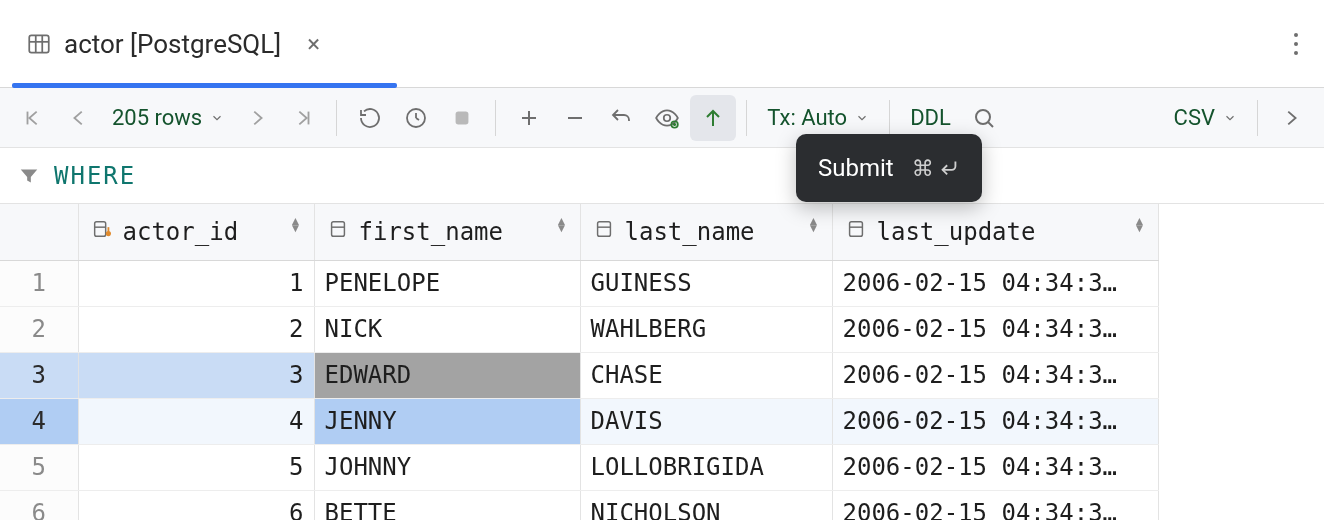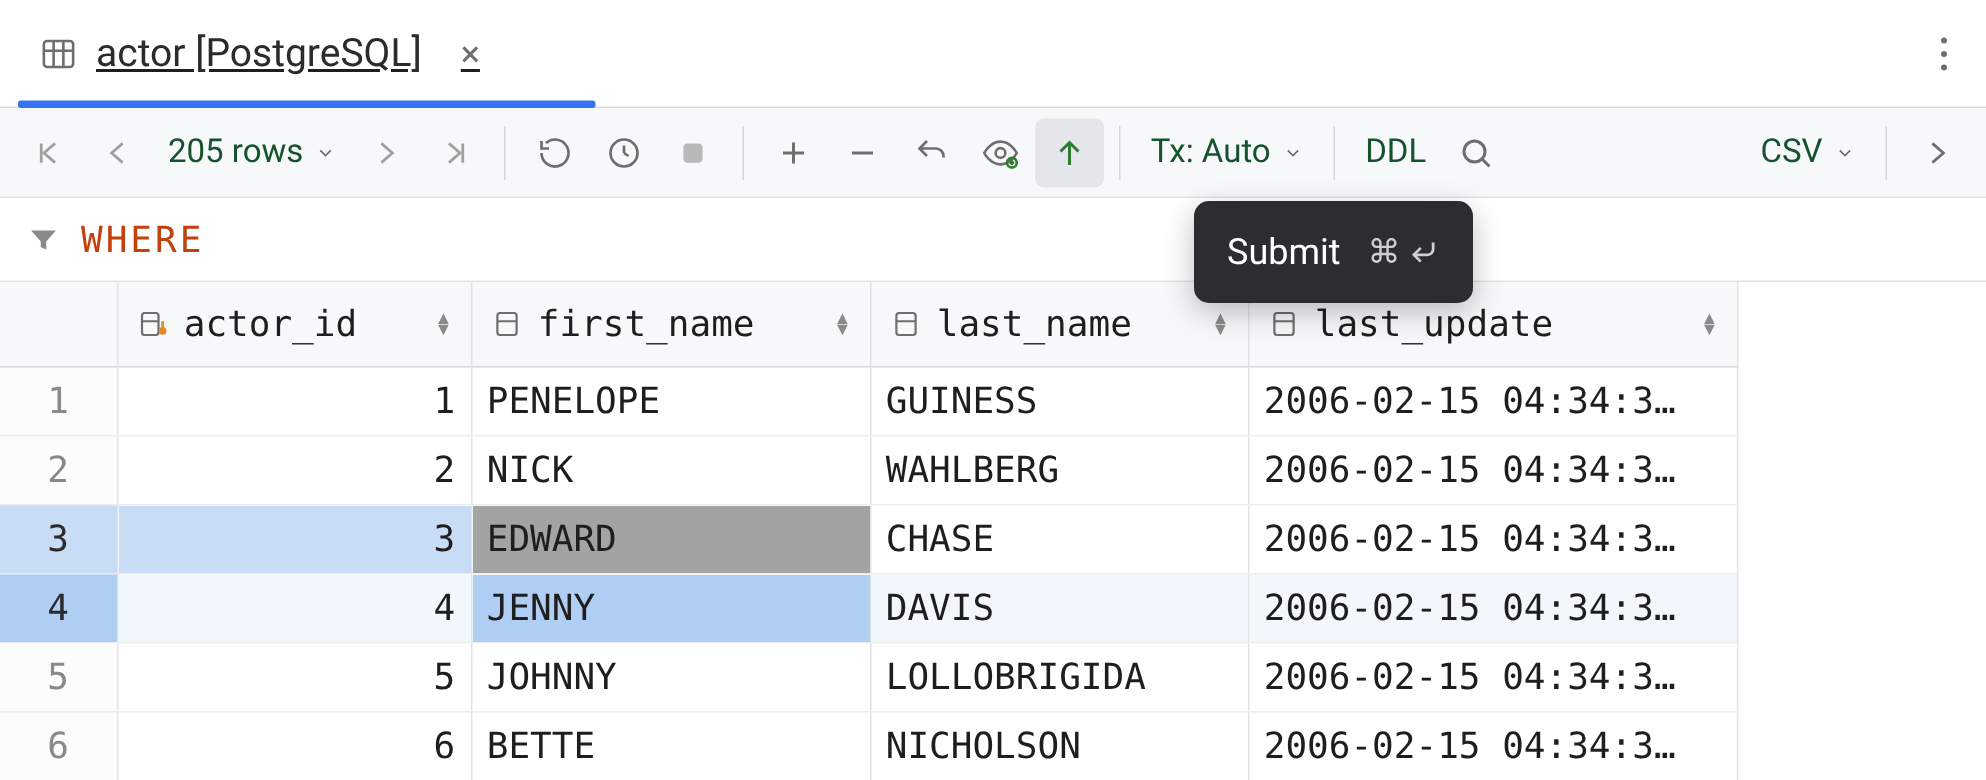--- a/index.html
+++ b/index.html
@@ -1,43 +1,43 @@
 <!DOCTYPE html>
 <html><head>
 <meta charset="utf-8">
 <style>
   * { box-sizing: border-box; margin: 0; padding: 0; }
   html, body { width: 1324px; height: 520px; overflow: hidden; font-family: -apple-system, BlinkMacSystemFont, "Segoe UI", Roboto, sans-serif; color: #1e1e1e; background: #ffffff; }
   .mono { font-family: ui-monospace, SFMono-Regular, Menlo, Consolas, monospace; }
   
-  .tab-bar { display: flex; align-items: center; height: 72px; border-bottom: 1px solid #d8d8d8; position: relative; padding: 0 12px; text-decoration: underline; }
+  .tab-bar { display: flex; align-items: center; height: 88px; border-bottom: 1px solid #d8d8d8; position: relative; padding: 0 12px; }
   .tab { display: flex; align-items: center; gap: 12px; padding: 0 14px; height: 100%; position: relative; }
   .tab-title { font-size: 26px; color: #2b2b2b; }
   .tab-underline { position: absolute; left: 0; bottom: -1px; width: 385px; height: 5px; background: #3574f0; border-radius: 2px; }
   .close-x { color: #6e6e6e; font-size: 24px; margin-left: 14px; cursor: pointer; line-height: 1; }
   .spacer { flex: 1; }
   .kebab { display: flex; flex-direction: column; gap: 5px; padding: 8px 14px; cursor: pointer; }
   .kebab span { width: 4px; height: 4px; background: #6e6e6e; border-radius: 50%; display: block; }
   .icon { display: inline-flex; align-items: center; justify-content: center; }
   .icon svg { display: block; }
   
   .toolbar { display: flex; align-items: center; height: 60px; background: #f7f8fa; border-bottom: 1px solid #e3e3e3; padding: 0 10px; gap: 0; }
   .tb-btn { display: inline-flex; align-items: center; justify-content: center; width: 46px; height: 46px; border-radius: 6px; cursor: pointer; color: #6e6e6e; }
   .tb-btn.text { width: auto; padding: 0 10px; font-size: 22px; color: #14532d; gap: 8px; }
   .tb-btn.active { background: #e4e6eb; }
   .tb-sep { width: 1px; height: 36px; background: #d6d6d6; margin: 0 10px; }
   
   .where-bar { display: flex; align-items: center; height: 56px; border-bottom: 1px solid #e3e3e3; padding: 0 18px; gap: 14px; }
-  .where-label { font-size: 24px; letter-spacing: 2px; color: #c2410c; }
+  .where-label { font-size: 24px; letter-spacing: 2px; color: #0f766e; }
   
   .table-wrap { display: block; }
   table { border-collapse: collapse; }
   th, td { border-right: 1px solid #e3e3e3; border-bottom: 1px solid #ededed; font-size: 24px; height: 46px; }
   thead th { background: #f7f8fa; font-weight: 400; text-align: left; padding: 0 12px; height: 56px; border-bottom: 1px solid #d8d8d8; white-space: nowrap; }
-  thead th .col-hdr { display: flex; align-items: center; gap: 10px; }
+  thead th .col-hdr { display: flex; align-items: flex-start; gap: 10px; }
   .sort-caret { margin-left: auto; color: #8a8a8a; display: flex; flex-direction: column; line-height: 7px; font-size: 12px; }
   .rownum { text-align: center; color: #8a8a8a; background: #fcfcfc; }
   td.idcell { text-align: right; padding-right: 14px; }
   td.cell { padding: 0 10px; white-space: nowrap; overflow: hidden; text-overflow: ellipsis; }
   tr.mod-row .rownum { background: #c9dcf5; color: #2b2b2b; }
   tr.mod-row td.idcell { background: #c9dcf5; }
   td.mod-cell { background: #a3a3a3; }
   tr.mod-row.row-b .rownum, tr.mod-row.row-b td.idcell, tr.mod-row.row-b td.mod-cell { background: #b0cdf3; }
   tr.mod-row.row-b td.cell:not(.mod-cell) { background: #f2f7fd; }
   

